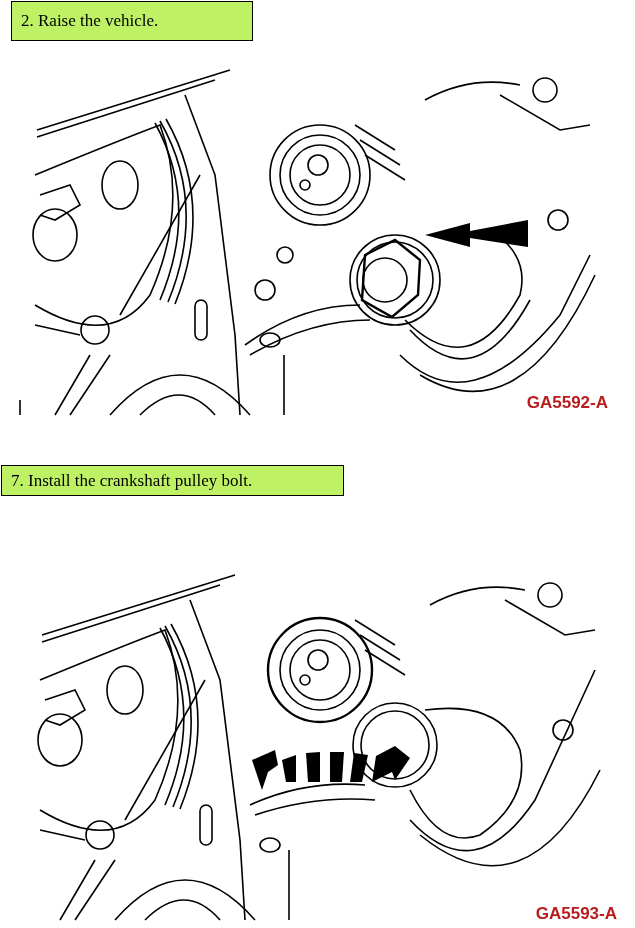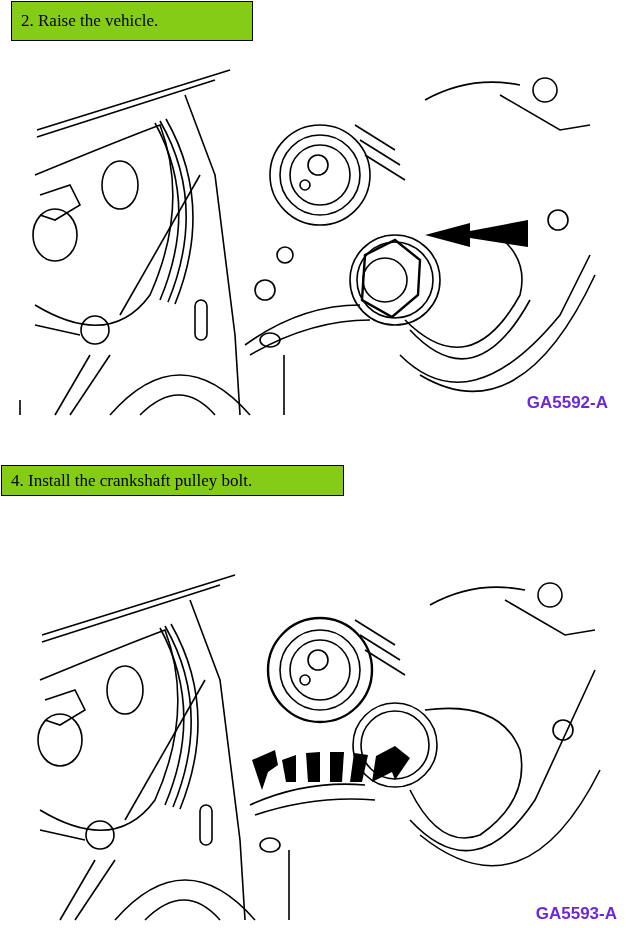--- a/index.html
+++ b/index.html
@@ -1,23 +1,23 @@
 <!DOCTYPE html>
 <html><head>
 <meta charset="utf-8">
 <style>
   html, body { margin:0; padding:0; background:#ffffff; }
   body { width:635px; height:928px; position:relative; overflow:hidden; font-family:"Liberation Serif", serif; }
-  .step-box { position:absolute; border:1.5px solid #000; background:#84cc16; box-sizing:border-box; font-size:17px; color:#000; padding-left:9px; display:flex; align-items:center; }
+  .step-box { position:absolute; border:1.5px solid #000; background:#bef264; box-sizing:border-box; font-size:17px; color:#000; padding-left:9px; display:flex; align-items:center; }
   #step2 { left:11px; top:1px; width:242px; height:40px; }
   #step3 { left:1px; top:465px; width:343px; height:31px; }
   .figure { position:absolute; left:0; width:635px; }
   #fig1 { top:55px; height:380px; }
   #fig2 { top:560px; height:368px;padding-left:24px; }
-  .fig-label { position:absolute; font-family:"Liberation Sans", sans-serif; font-weight:bold; font-size:17px; color:#6d28d9; }
+  .fig-label { position:absolute; font-family:"Liberation Sans", sans-serif; font-weight:bold; font-size:17px; color:#b91c1c; }
   #fig1-label { right:27px; bottom:22px; }
   #fig2-label { right:42px; bottom:4px; }
   svg { position:absolute; left:0; top:0; }
   svg .ln { fill:none; stroke:#000; stroke-width:1.6; }
   svg .thk { fill:none; stroke:#000; stroke-width:2.4; }
 </style>
 </head>
 <body>
 
 <div id="step2" class="step-box">
@@ -70,21 +70,21 @@
     <circle class="ln" cx="285" cy="200" r="8"></circle>
     <circle class="ln" cx="265" cy="235" r="10"></circle>
     <ellipse class="ln" cx="270" cy="285" rx="10" ry="7"></ellipse>
     <path class="ln" d="M245,290 Q300,250 360,250 M250,300 Q310,265 370,265"></path>
     <path class="ln" d="M284,300 L284,360 M20,345 L20,360"></path>
   </svg>
   <div id="fig1-label" class="fig-label">GA5592-A</div>
 </div>
 
 <div id="step3" class="step-box">
-  <span>4. Install the crankshaft pulley bolt.</span>
+  <span>7. Install the crankshaft pulley bolt.</span>
 </div>
 
 <div id="fig2" class="figure">
   <svg width="635" height="368" viewBox="0 0 635 368">
     <path class="ln" d="M42,75 L235,15 M42,82 L220,25"></path>
     <path class="ln" d="M40,120 Q125,85 165,70 Q195,150 155,240 Q115,295 40,250"></path>
     <path class="ln" d="M160,68 Q205,150 165,245 M165,66 Q213,150 173,247 M171,64 Q220,150 180,249"></path>
     <ellipse class="ln" cx="125" cy="130" rx="18" ry="24"></ellipse>
     <ellipse class="ln" cx="60" cy="180" rx="22" ry="26"></ellipse>
     <path class="ln" d="M45,140 L75,130 L85,150 L60,165 L45,160"></path>

